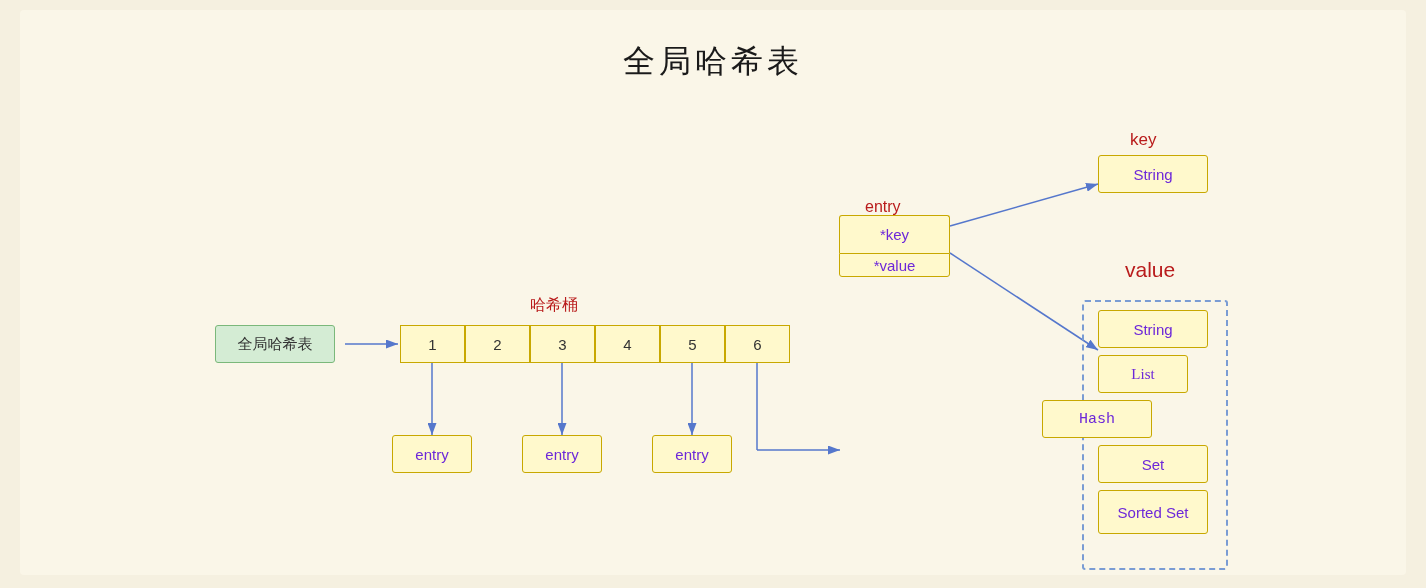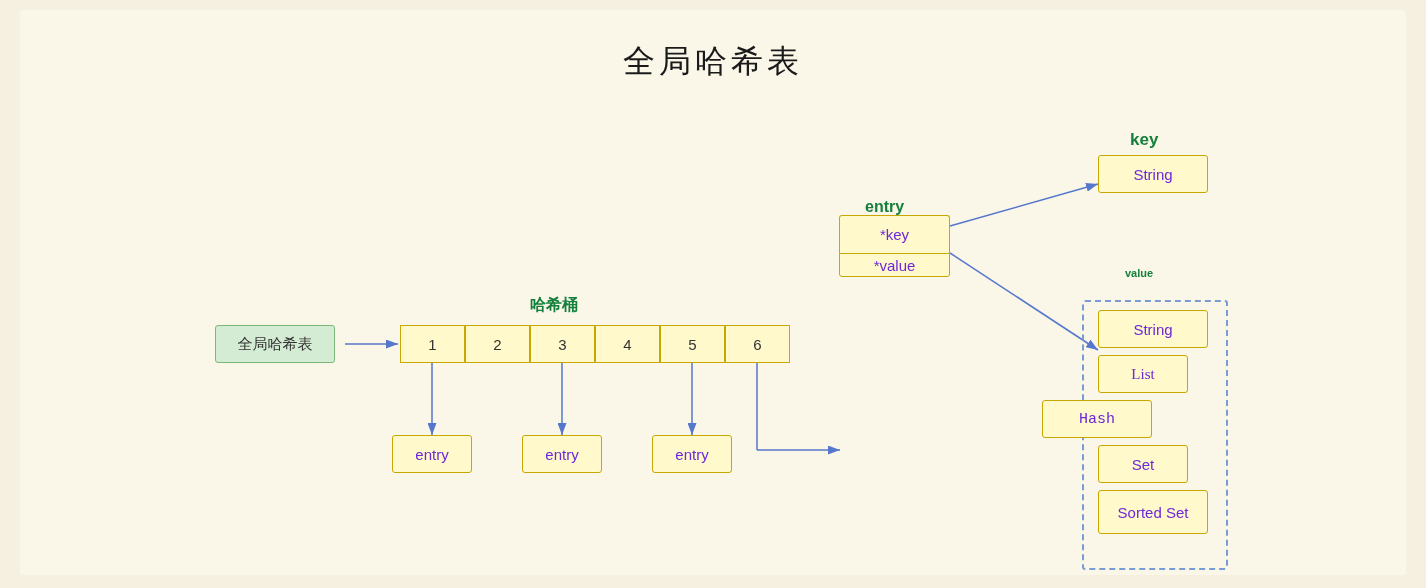--- a/index.html
+++ b/index.html
@@ -87,23 +87,23 @@
     .arrows-svg {
       position: absolute;
       top: 0;
       left: 0;
       width: 100%;
       height: 100%;
       pointer-events: none;
     }
 
     .label-bold {
-      font-weight: bold;
+      font-weight: normal;
       font-size: 16px;
-      color: #15803d;
+      color: #b91c1c;
     }
   </style>
 </head>
 <body>
 
 <div class="main-container">
 
   <div class="title">全局哈希表</div>
 
   <svg class="arrows-svg">
@@ -157,23 +157,23 @@
 
   <div style="position:absolute; left:795px; top:205px; width:135px;padding-left:24px;">
     <div class="yellow-box" style="height:38px; border-bottom: none; border-radius: 3px 3px 0 0;">*key</div>
     <div class="yellow-box" style="height:24px; border-top: 1px solid #c8a800; border-radius: 0 0 3px 3px;">*value</div>
   </div>
 
   <div class="label-bold" style="position:absolute; left:1110px; top:120px; font-size:17px;">key</div>
 
   <div class="yellow-box" style="position:absolute; left:1078px; top:145px; width:110px; height:38px;">String</div>
 
-  <div class="label-bold" style="position:absolute; left:1105px; top:257px; font-size:11px;">value</div>
+  <div class="label-bold" style="position:absolute; left:1105px; top:248px; font-size:21px;">value</div>
 
   <div class="dashed-blue-box" style="left:1062px; top:290px; width:146px; height:270px;"></div>
 
   <div class="yellow-box" style="position:absolute; left:1078px; top:300px; width:110px; height:38px;">String</div>
   <div class="yellow-box" style="position:absolute; left:1078px; top:345px; width:90px; height:38px;font-family:Liberation Serif, serif;">List</div>
   <div class="yellow-box" style="position:absolute; left:1022px; top:390px; width:110px; height:38px;font-family:Liberation Mono, monospace;">Hash</div>
-  <div class="yellow-box" style="position:absolute; left:1078px; top:435px; width:90px; height:38px;">Set</div>
+  <div class="yellow-box" style="position:absolute; left:1078px; top:435px; width:110px; height:38px;">Set</div>
   <div class="yellow-box" style="position:absolute; left:1078px; top:480px; width:110px; height:44px;">Sorted Set</div>
 
 </div>
 
 </body></html>

